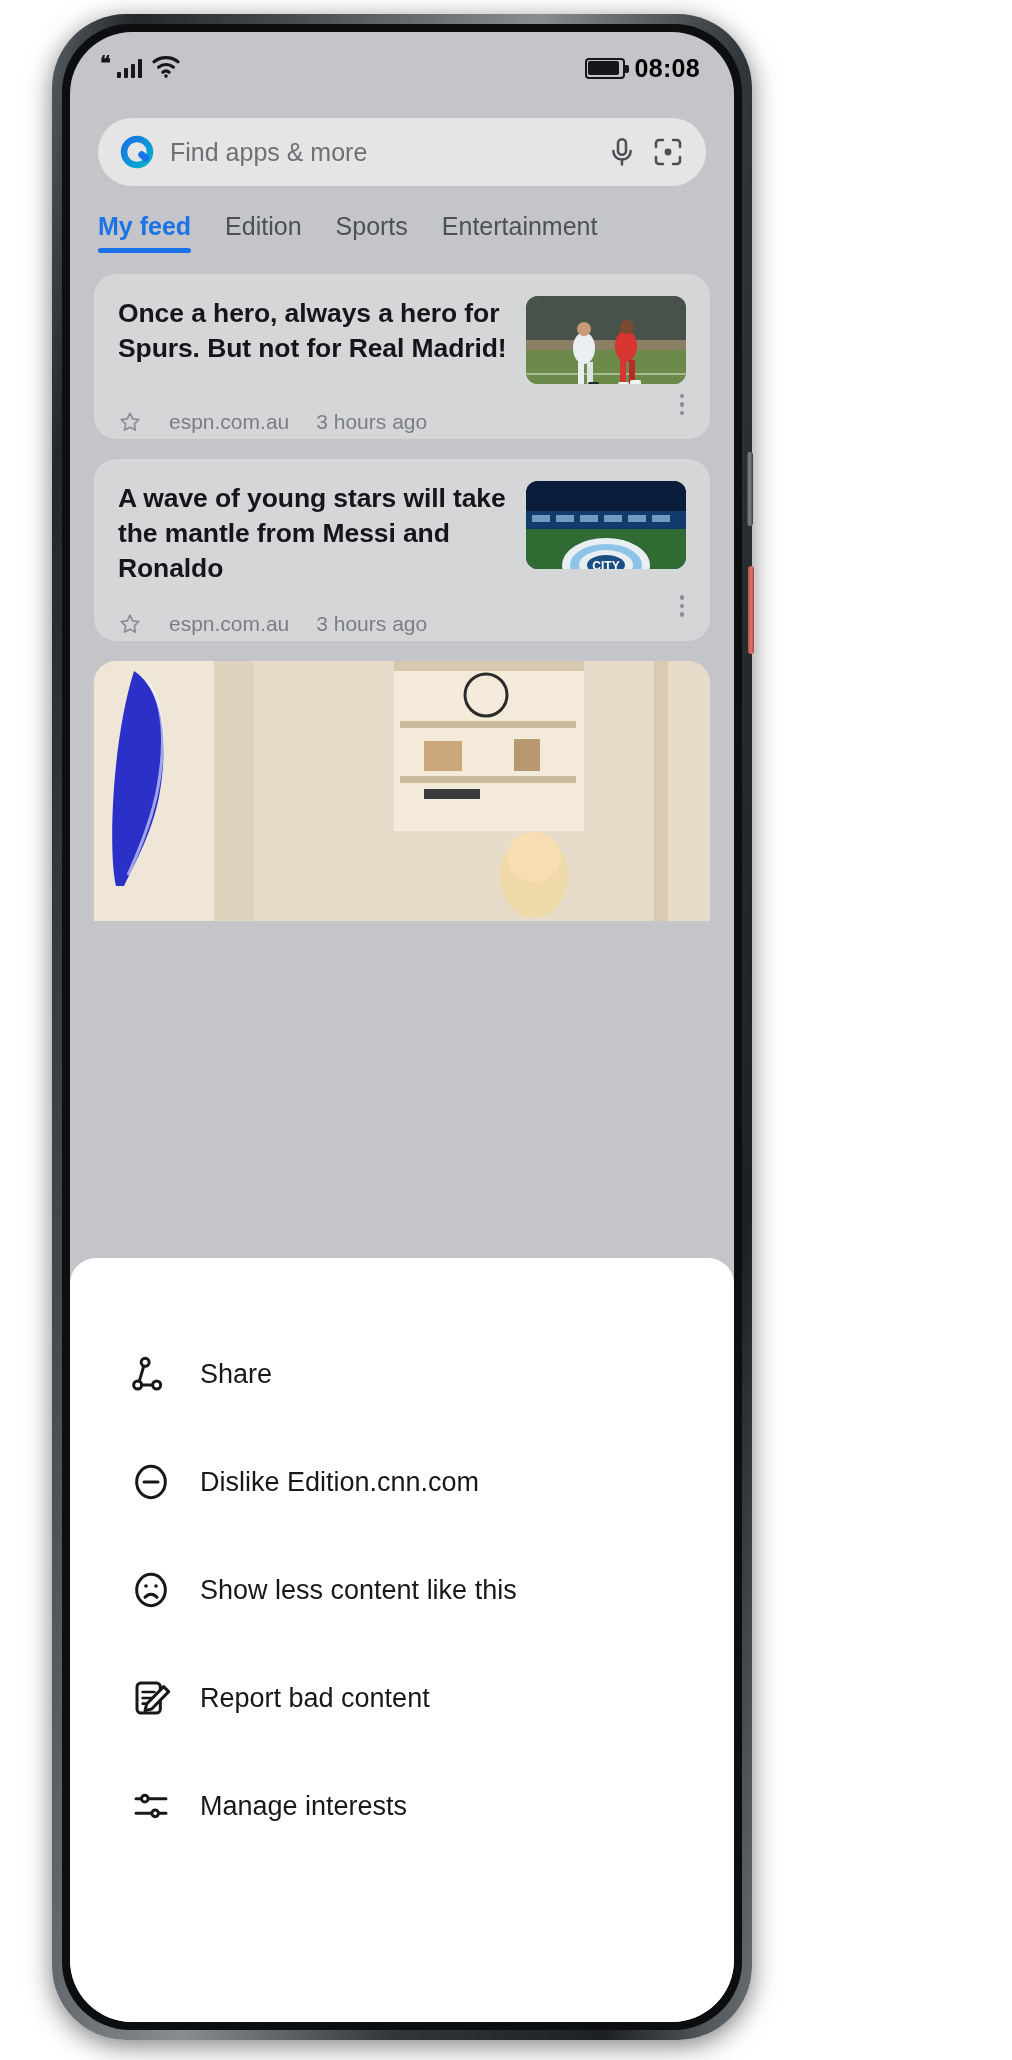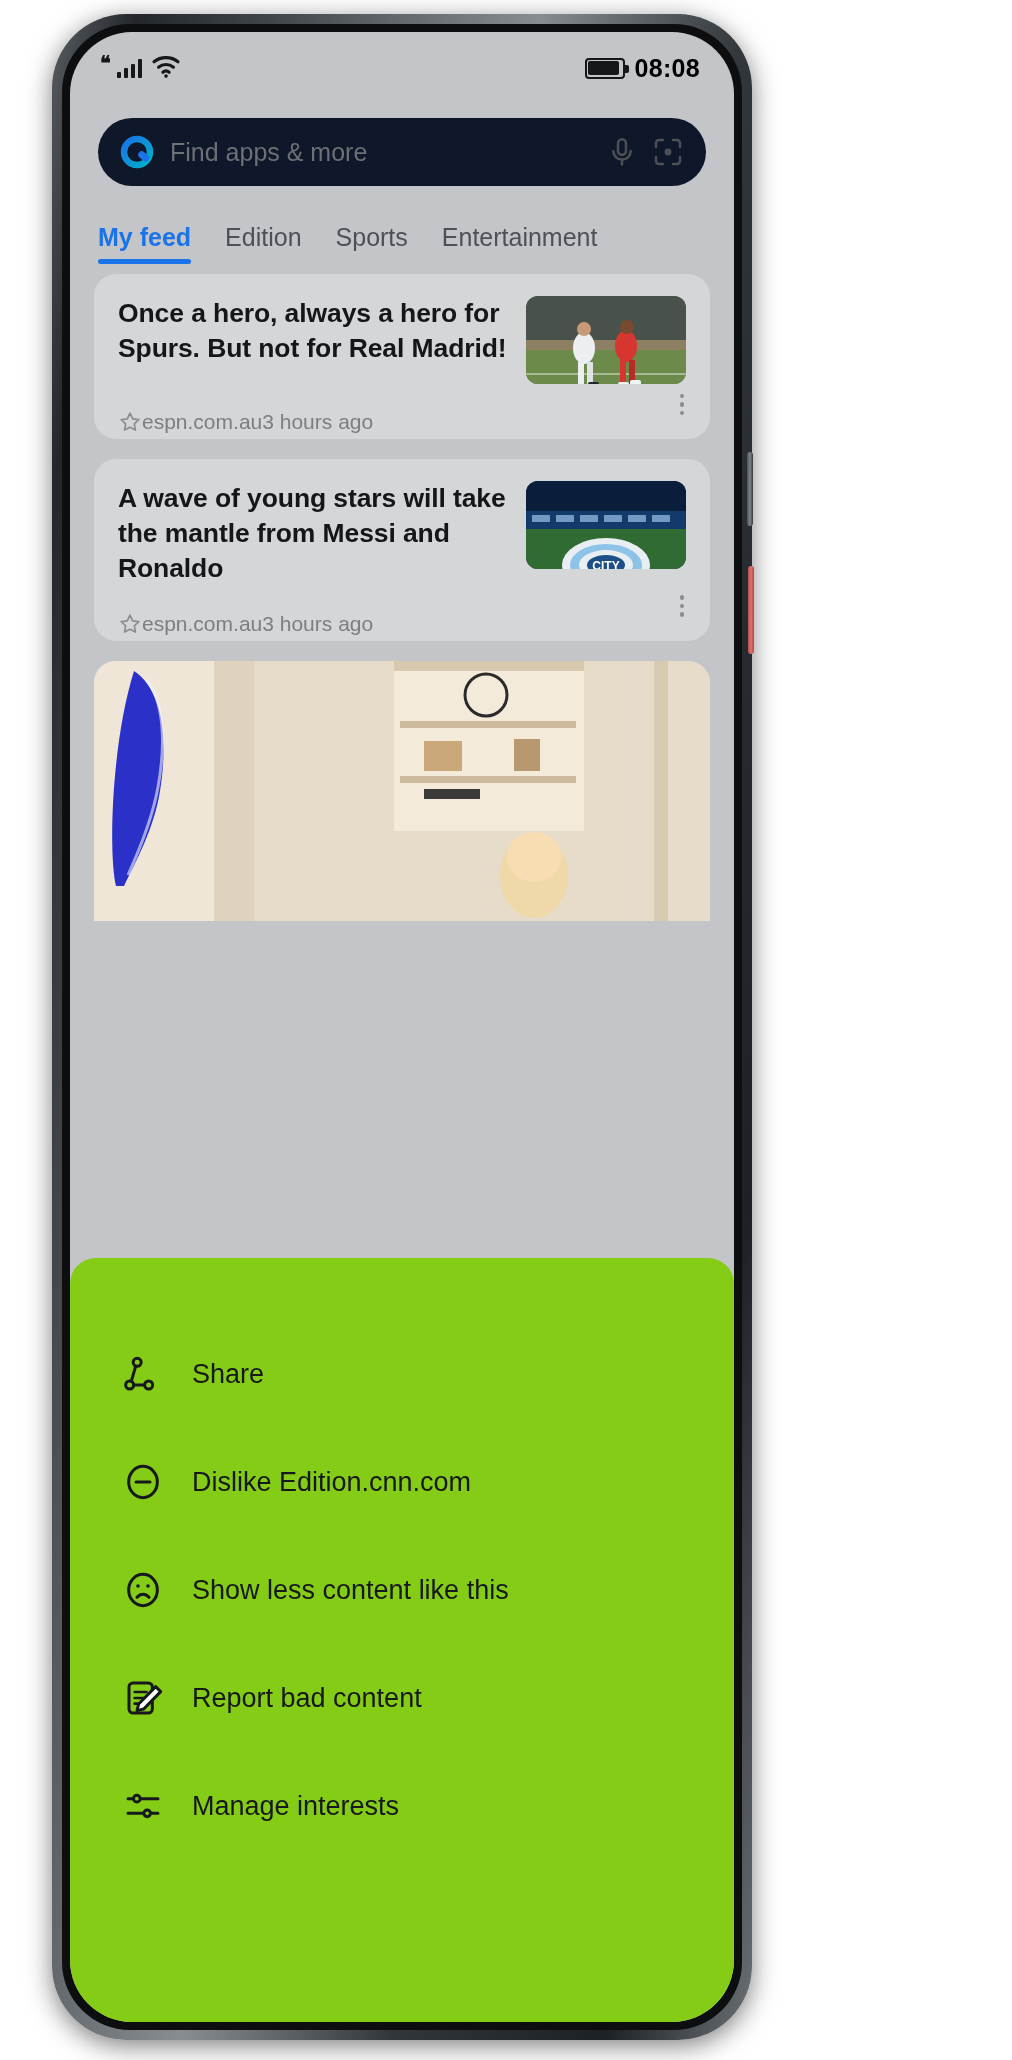--- a/index.html
+++ b/index.html
@@ -61,64 +61,64 @@
   .signal { display: flex; align-items: flex-end; gap: 2.5px; height: 20px; }
   .signal i { width: 4.5px; background: #15171a; border-radius: 1px; display:block; }
   .signal i:nth-child(1){ height: 6px; }
   .signal i:nth-child(2){ height: 10px; }
   .signal i:nth-child(3){ height: 14px; }
   .signal i:nth-child(4){ height: 19px; }
 
   
   .search-wrap { position: absolute; left: 0; top: 72px; width: 664px; padding: 14px 28px 0 28px; }
   .searchbar {
-    height: 68px; border-radius: 34px; background: #0f172a;
+    height: 68px; border-radius: 34px; background: #e5e5e5;
     display: flex; align-items: center; padding: 0 22px 0 20px; gap: 14px;
   }
   .s-logo { width: 38px; height: 38px; flex: 0 0 38px; }
   .s-placeholder { flex: 1; font-size: 25px; color: #6d7074; }
   .s-ic { width: 32px; height: 32px; flex: 0 0 32px; }
 
   
   .tabs {
     position: absolute; left: 0; top: 170px; width: 724px; height: 72px;
-    display: flex; align-items: center; padding: 10px 24px 0 28px; gap: 34px;
+    display: flex; align-items: flex-start; padding: 10px 24px 0 28px; gap: 34px;
   }
   .tab { font-size: 25px; color: #4d5155; font-weight: 500; white-space: nowrap; position: relative; padding-bottom: 12px; }
   .tab.active { color: #1a73e8; font-weight: 700; }
   .tab.active::after {
     content:""; position: absolute; left: 0; right: 0; bottom: 0;
     height: 5px; background: #1a73e8; border-radius: 3px;
   }
 
   
   .feed { position: absolute; left: 0; top: 242px; width: 664px; bottom: 0; padding: 0 24px; }
   .card {
     background: #d5d6d8; border-radius: 22px; margin-bottom: 20px;
     padding: 22px 24px 5px 24px; position: relative;
   }
   .card-top { display: flex; gap: 16px; }
   .headline {
     font-size: 26.5px; line-height: 1.32; font-weight: 700; color: #14161a;
     flex: 1; letter-spacing: -0.1px;
   }
   .thumb { width: 160px; height: 88px; border-radius: 12px; flex: 0 0 160px; overflow: hidden; position: relative; }
-  .card-meta { display: flex; align-items: center; gap: 0; margin-top: 26px; }
+  .card-meta { display: flex; align-items: center; gap: 27px; margin-top: 26px; }
   .star-ic { width: 24px; height: 24px; flex: 0 0 24px; }
   .meta-text { font-size: 21px; color: #7b7e82; }
   .kebab { position: absolute; right: 26px; bottom: 24px; display: flex; flex-direction: column; gap: 4px; }
   .kebab i { width: 4.5px; height: 4.5px; border-radius: 50%; background: #8a8d91; display:block; }
 
   .wide-card { border-radius: 22px 22px 0 0; height: 260px; overflow: hidden; position: relative; background:#e6ded2; }
 
   
   .sheet {
     position: absolute; left: 0; right: 0; bottom: 0; top: 1226px;
-    background: #84cc16; border-radius: 26px 26px 0 0;
-    padding: 62px 0 0 4px;
+    background: #ffffff; border-radius: 26px 26px 0 0;
+    padding: 62px 0 0 12px;
   }
   .menu-item {
     display: flex; align-items: center; gap: 28px;
     padding: 0 48px; height: 108px;
   }
   .menu-ic { width: 42px; height: 42px; flex: 0 0 42px; display:flex; align-items:center; justify-content:center; }
   .menu-label { font-size: 27px; color: #16181b; }
 </style>
 </head>
 <body>

